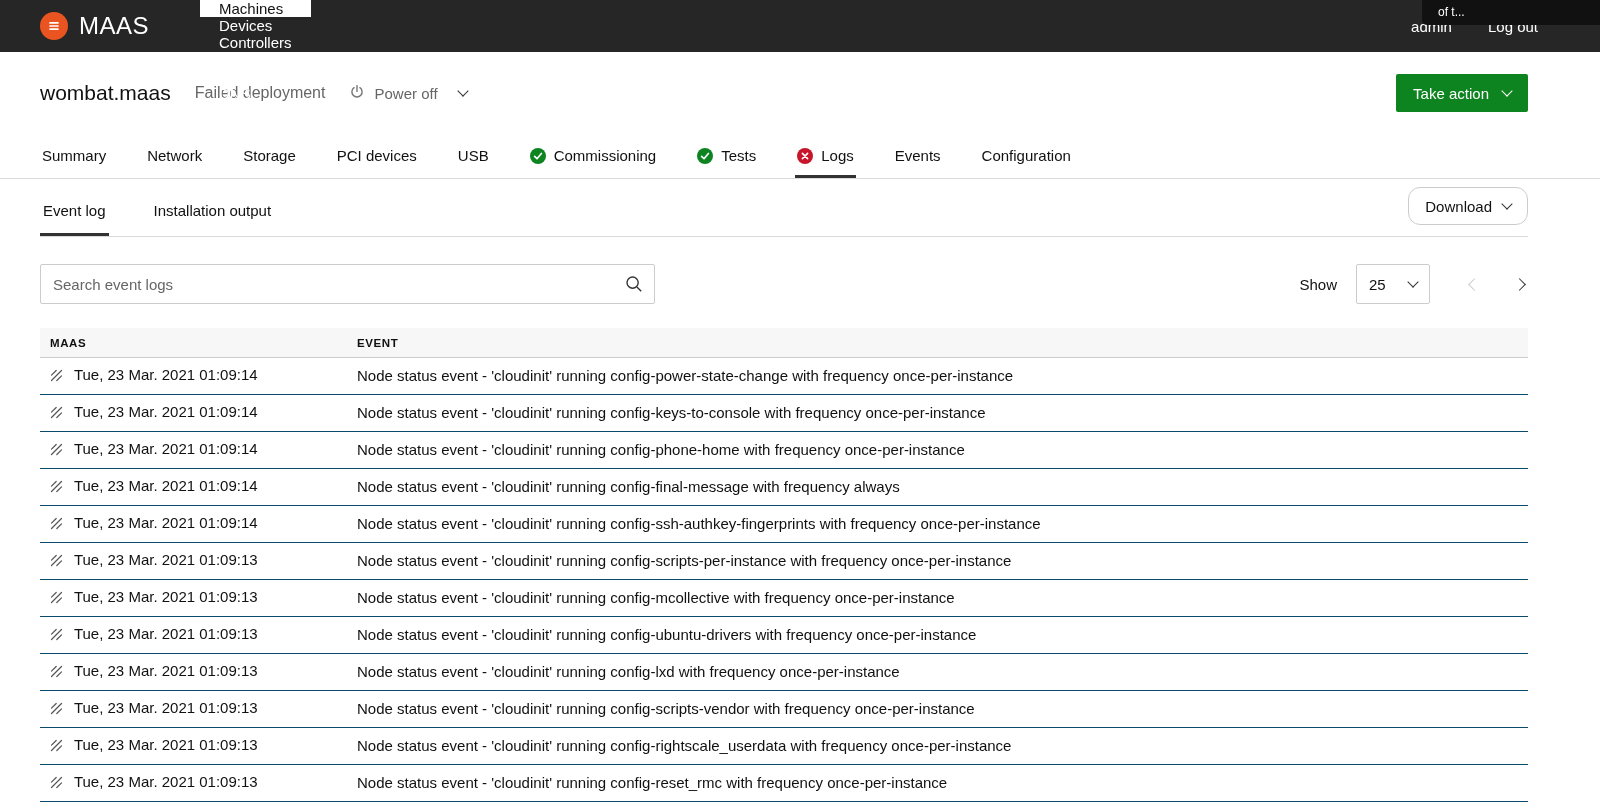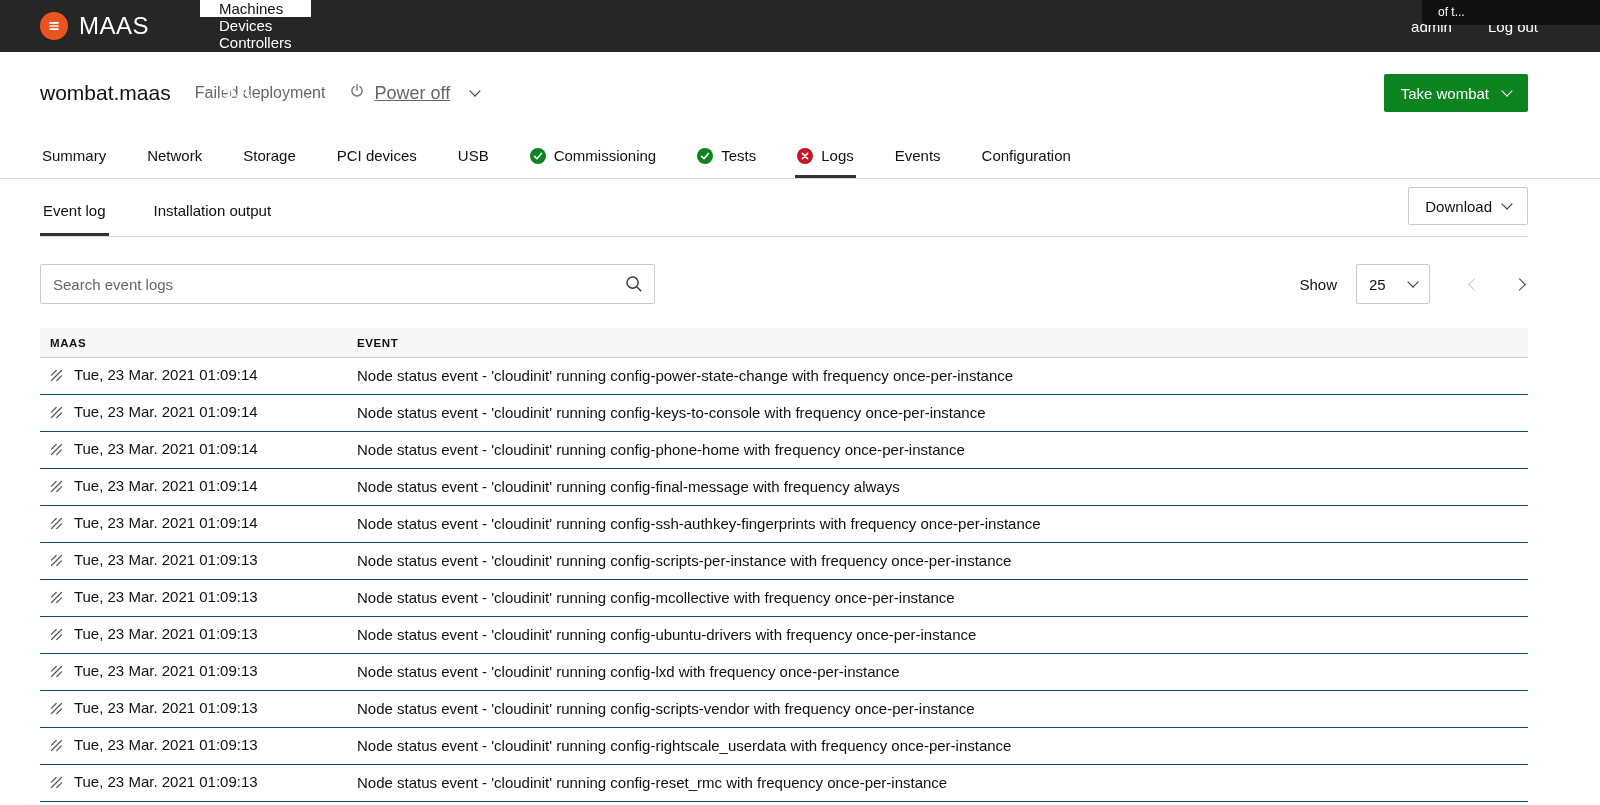--- a/index.html
+++ b/index.html
@@ -83,23 +83,22 @@
   
   .machine-header {
     display: flex;
     align-items: center;
     padding: 22px 72px 20px 40px;
   }
   .page-title { font-size: 21px; font-weight: 400; color: #111; }
   .deploy-status { color: #666; font-size: 16px; margin-left: 24px; }
   .power-wrap {
     display: flex; align-items: center; gap: 9px;
-    color: #666; font-size: 18px; margin-left: 24px;
+    color: #666; font-size: 15px; margin-left: 24px;
     cursor: pointer;
-    text-decoration: underline;
   }
   .power-wrap .chev { color: #333; margin-left: 12px; }
   .take-action {
     margin-left: auto;
     background: #0E8420;
     color: #fff;
     border: none;
     border-radius: 2px;
     font-size: 15px;
     height: 38px;
@@ -138,21 +137,21 @@
     margin-right: 42px;
     border-bottom: 3px solid transparent;
     cursor: pointer;
   }
   .subtab.active { border-bottom-color: #323232; }
   .download-btn {
     margin-left: auto;
     margin-bottom: 11px;
     background: #fff;
     border: 1px solid #ccc;
-    border-radius: 2px;
+    border-radius: 12px;
     height: 38px;
     padding: 0 16px;
     font-size: 15px;
     color: #111;
     display: flex; align-items: center; gap: 11px;
   }
   .download-btn .chev { color: #333; }
 
   
   .search-row {
@@ -263,21 +262,21 @@
     <span>
       <svg width="16" height="16" viewBox="0 0 16 16" fill="none" stroke="#777" stroke-width="1.4" stroke-linecap="round">
         <path d="M8 1.6 V7.4"></path>
         <path d="M5.1 3.7 a5.1 5.1 0 1 0 5.8 0"></path>
       </svg>
     </span>
     <span>Power off</span>
     <span class="chev chev-down"></span>
   </span>
   <button class="take-action">
-    <span>Take wombat</span>
+    <span>Take action</span>
     <span class="chev chev-down"></span>
   </button>
 </section>
 
 <nav class="tabs">
   <a class="tab">
     <span>Summary</span>
   </a>
   <a class="tab">
     <span>Network</span>

